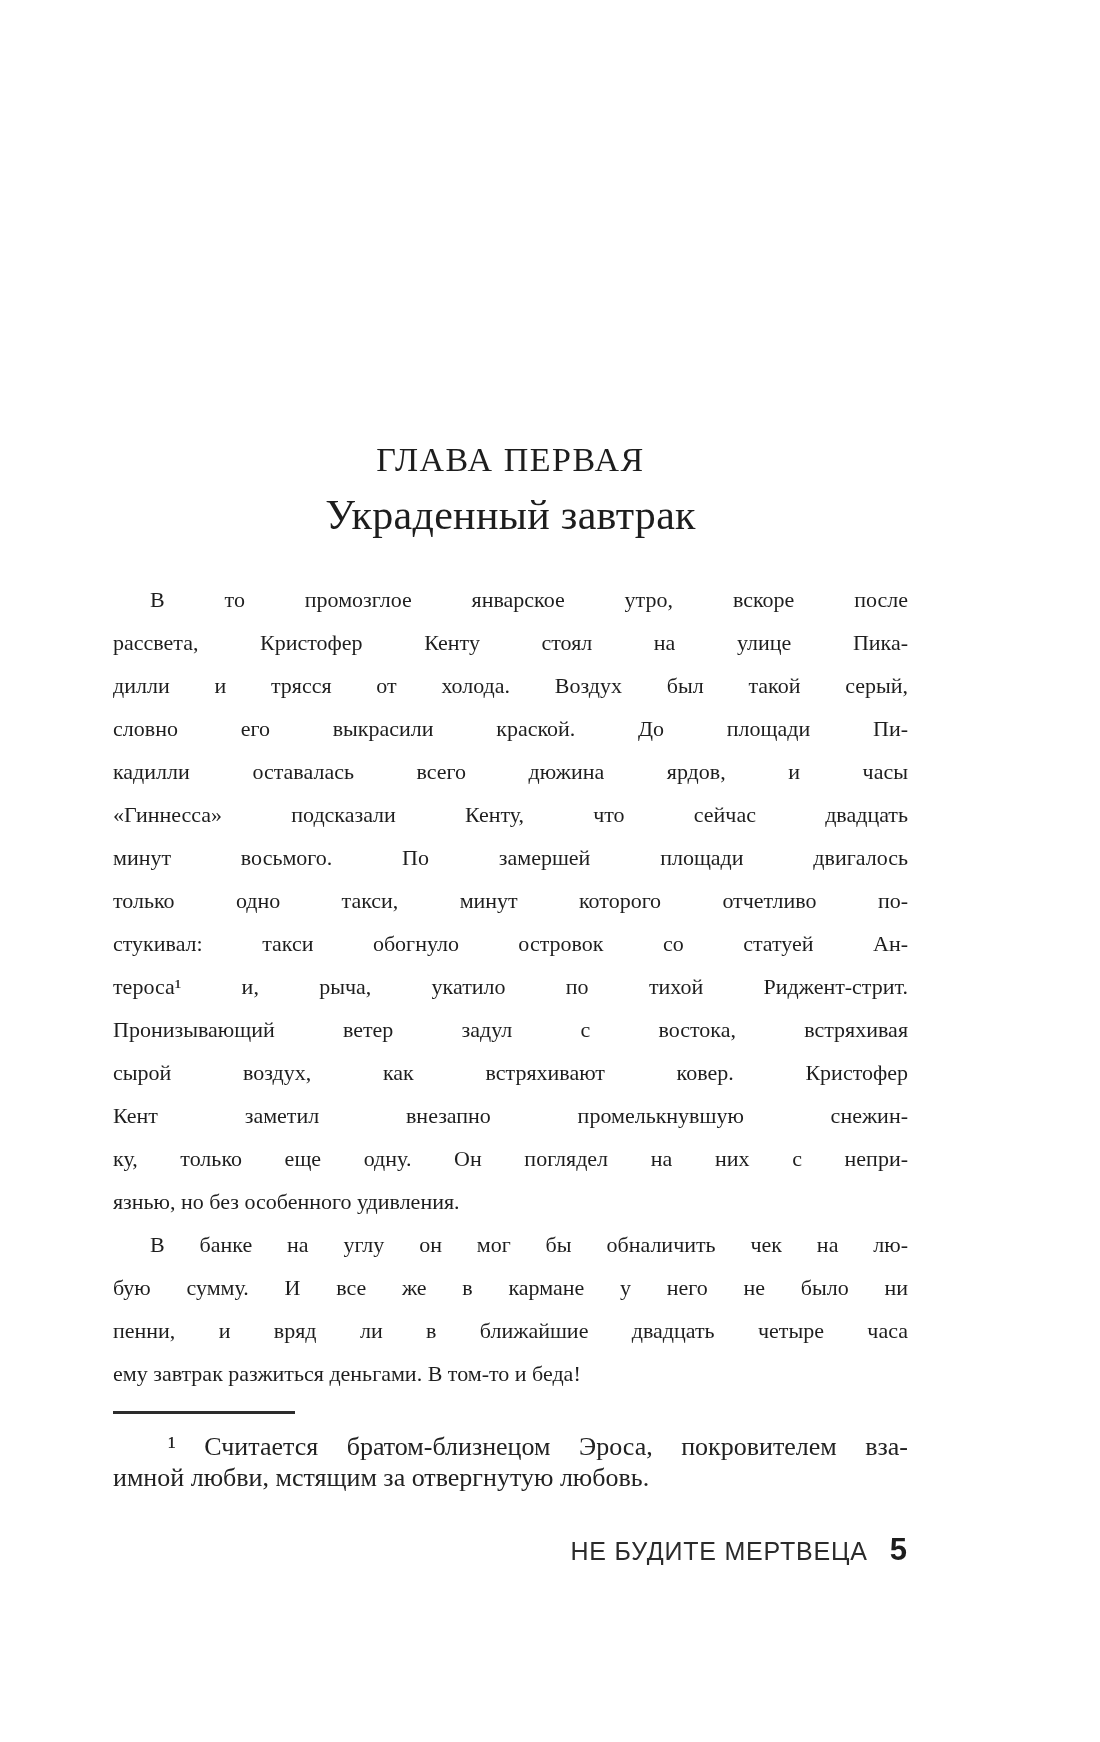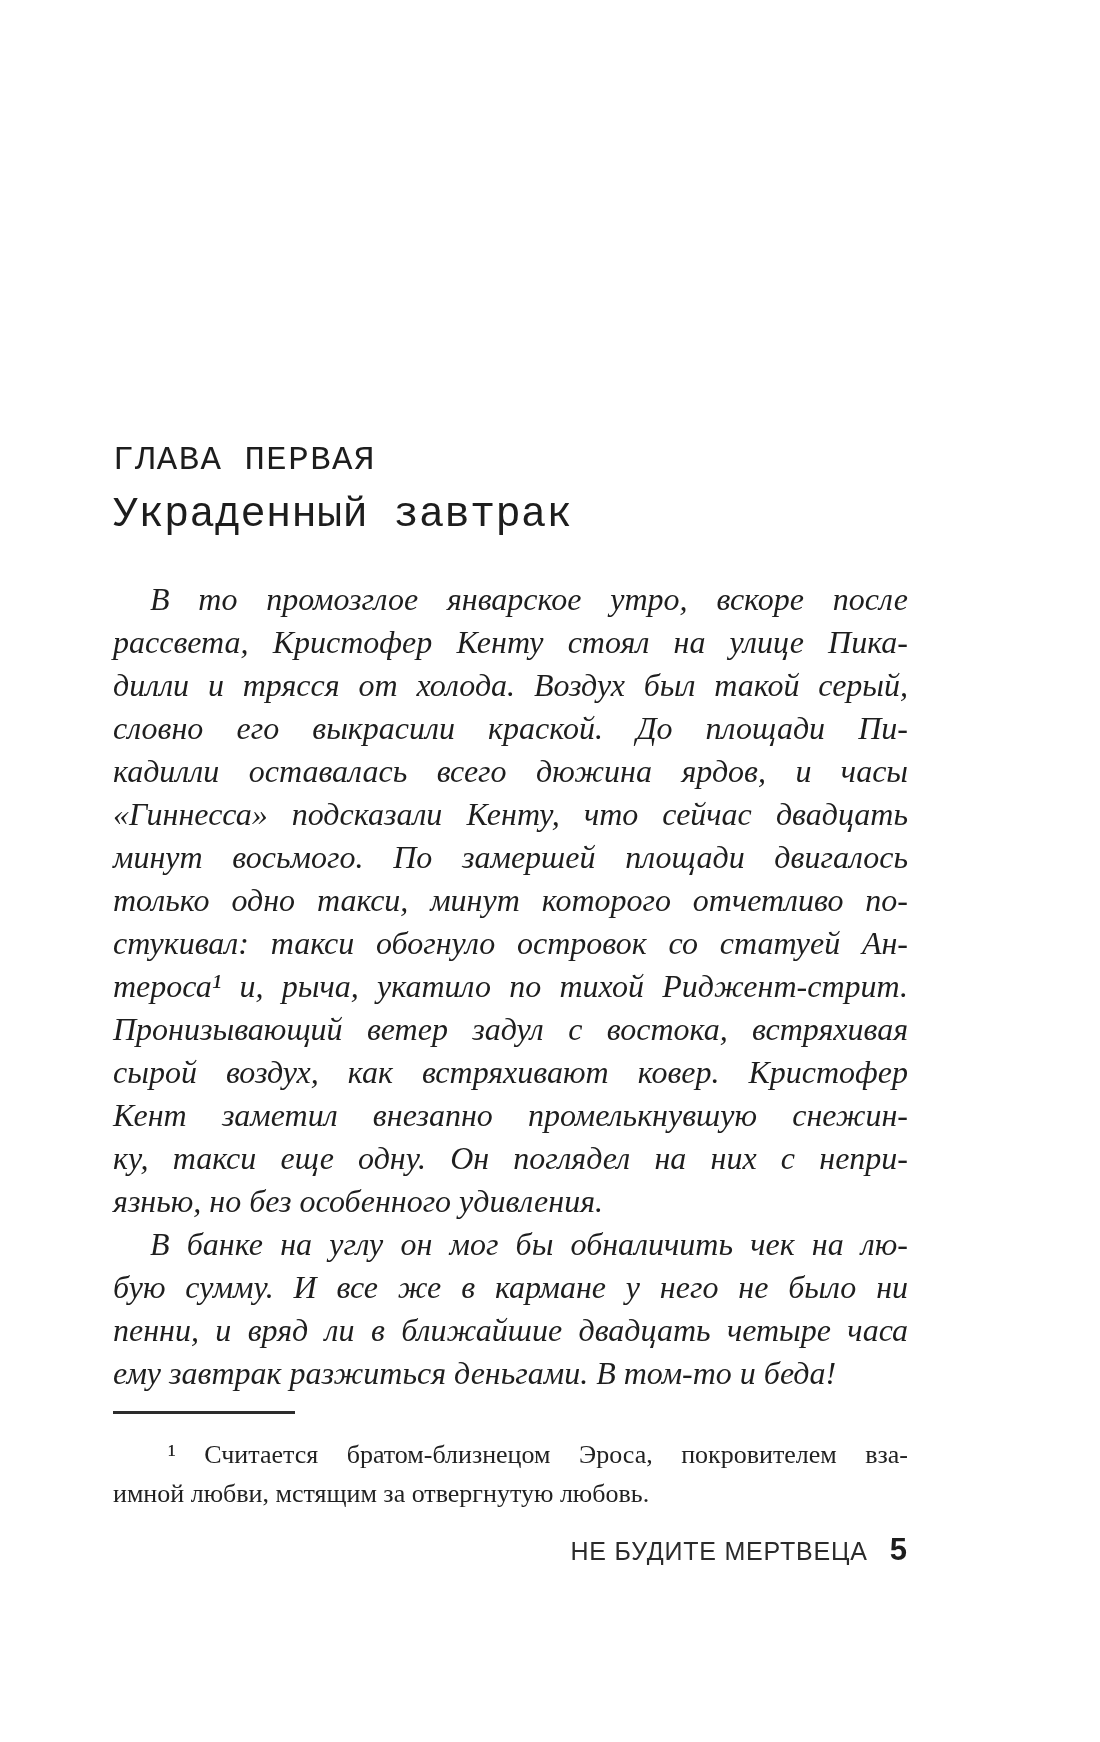--- a/index.html
+++ b/index.html
@@ -8,23 +8,23 @@
     width: 1100px;
     height: 1742px;
     background: #ffffff;
     overflow: hidden;
     font-family: "Liberation Serif", serif;
   }
   .heading {
     position: absolute;
     left: 113px;
     width: 795px;
-    text-align: left;
+    text-align: center;
     color: #1d1d1d;
-    font-family: Liberation Mono, monospace;
+    font-family: Liberation Serif, serif;
   }
   .chapter-title {
     top: 438px;
     font-size: 34px;
     line-height: 44px;
     letter-spacing: 1.5px;
     font-weight: 400;
   }
   .chapter-subtitle {
     top: 493px;
@@ -36,23 +36,22 @@
   .body-text {
     position: absolute;
     left: 113px;
     top: 578px;
     width: 795px;
     color: #1e1e1e;
   }
   .body-line {
     height: 43px;
     line-height: 43px;
-    font-size: 32px;
+    font-size: 22px;
     white-space: normal;
-    font-style: italic;
   }
   .jl { text-align: justify; text-align-last: justify; }
   .ll { text-align: center; text-align-last: left; }
   .indent { text-indent: 37px; }
   .footnote-rule {
     position: absolute;
     left: 113px;
     top: 1411px;
     width: 182px;
     height: 3px;
@@ -62,21 +61,20 @@
     position: absolute;
     left: 113px;
     top: 1431px;
     width: 795px;
     color: #222222;
   }
   .footnote-line {
     height: 31px;
     line-height: 31px;
     font-size: 26px;
-    margin-top: 8px;
   }
   .fn-indent { text-indent: 55px; }
   .page-footer {
     position: absolute;
     right: 193px;
     top: 1532px;
     display: flex;
     align-items: baseline;
     font-family: "Liberation Sans", sans-serif;
     color: #2b2b2b;
@@ -111,21 +109,21 @@
     <div class="body-line jl">словно его выкрасили краской. До площади Пи-</div>
     <div class="body-line jl">кадилли оставалась всего дюжина ярдов, и часы</div>
     <div class="body-line jl">«Гиннесса» подсказали Кенту, что сейчас двадцать</div>
     <div class="body-line jl">минут восьмого. По замершей площади двигалось</div>
     <div class="body-line jl">только одно такси, минут которого отчетливо по-</div>
     <div class="body-line jl">стукивал: такси обогнуло островок со статуей Ан-</div>
     <div class="body-line jl">тероса¹ и, рыча, укатило по тихой Риджент-стрит.</div>
     <div class="body-line jl">Пронизывающий ветер задул с востока, встряхивая</div>
     <div class="body-line jl">сырой воздух, как встряхивают ковер. Кристофер</div>
     <div class="body-line jl">Кент заметил внезапно промелькнувшую снежин-</div>
-    <div class="body-line jl">ку, такси еще одну. Он поглядел на них с непри-</div>
+    <div class="body-line jl">ку, только еще одну. Он поглядел на них с непри-</div>
     <div class="body-line ll">язнью, но без особенного удивления.</div>
     <div class="body-line jl indent">В банке на углу он мог бы обналичить чек на лю-</div>
     <div class="body-line jl">бую сумму. И все же в кармане у него не было ни</div>
     <div class="body-line jl">пенни, и вряд ли в ближайшие двадцать четыре часа</div>
     <div class="body-line ll">ему завтрак разжиться деньгами. В том-то и беда!</div>
   </div>
 
   <div class="footnote-rule"></div>
 
   <div class="footnote">

